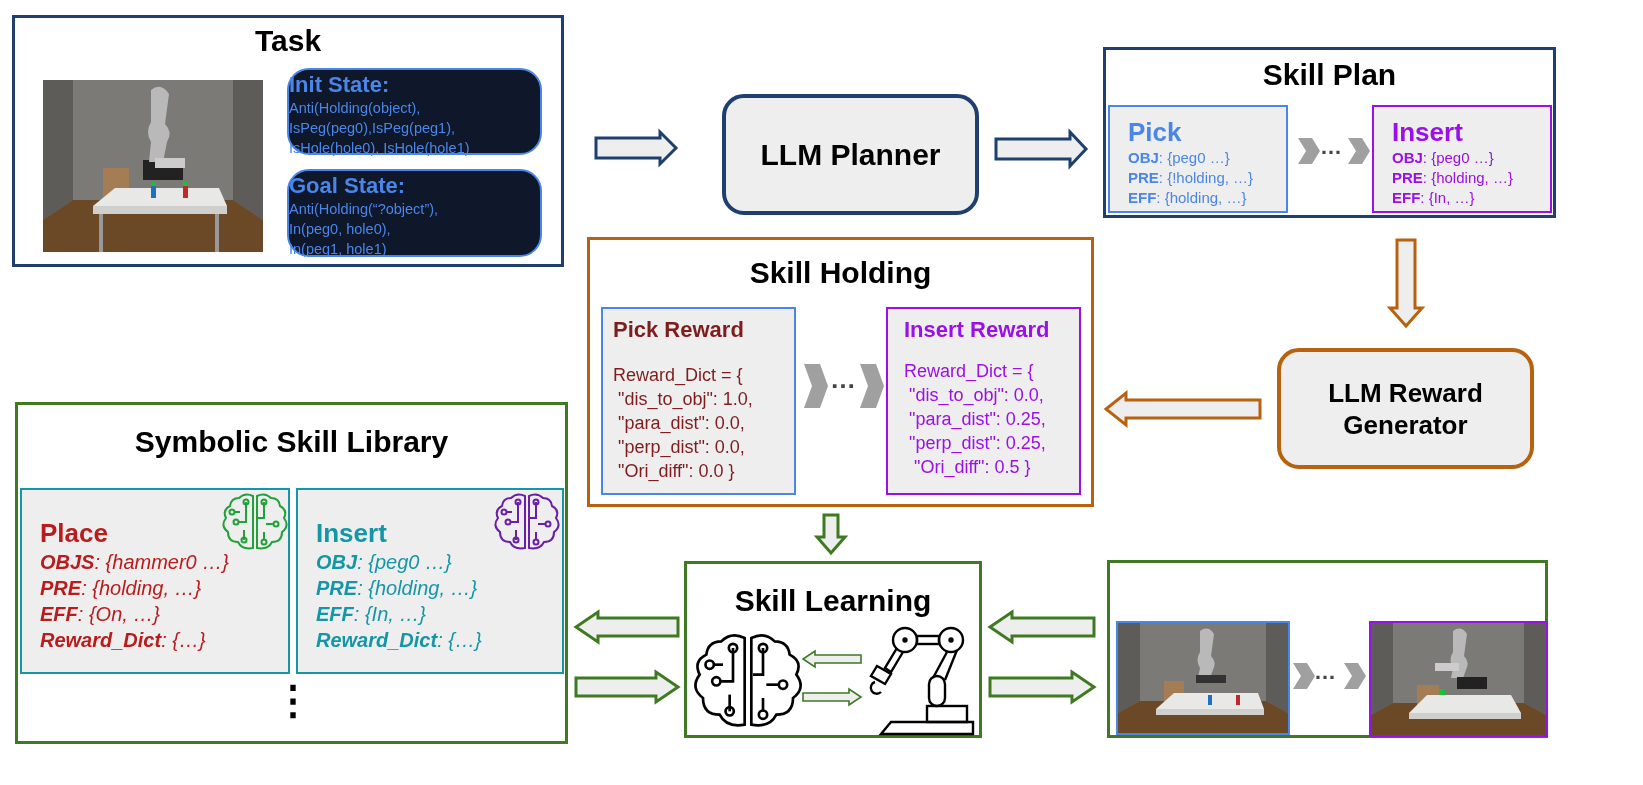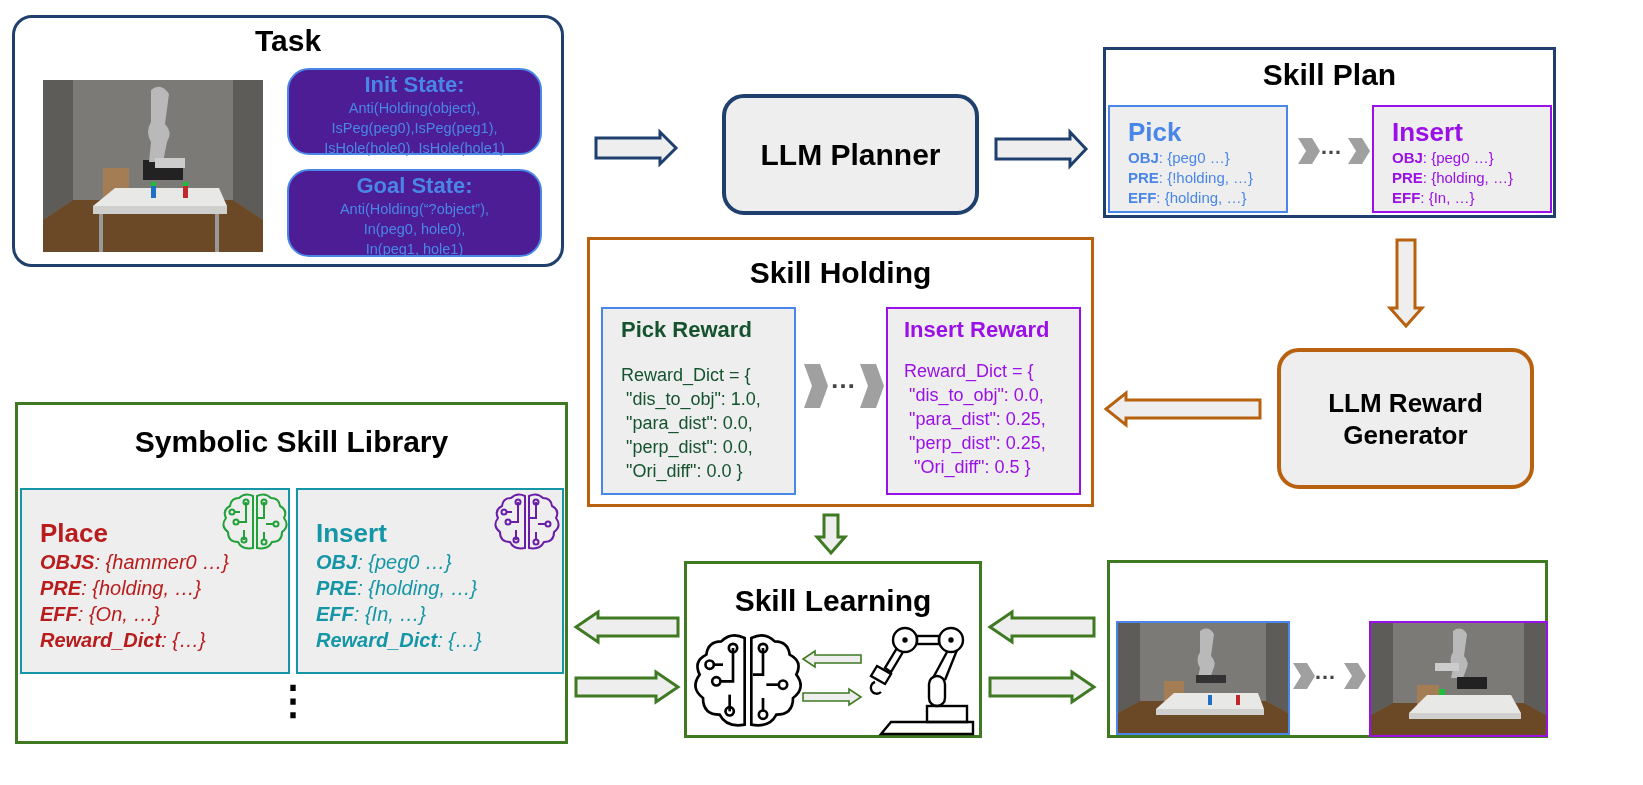--- a/index.html
+++ b/index.html
@@ -3,37 +3,37 @@
 <meta charset="utf-8">
 <style>
   html,body{margin:0;padding:0;background:#fff;}
   body{width:1643px;height:785px;position:relative;overflow:hidden;font-family:"Liberation Sans",sans-serif;}
   .abs{position:absolute;box-sizing:border-box;}
   .title{font-weight:bold;color:#000;text-align:center;font-size:30px;}
   .panel{border-style:solid;background:#fff;}
   .navy{border-color:#1f3f6e;}
   .orange{border-color:#b8620f;}
   .green{border-color:#3f7a23;padding-left:40px;}
-  .state{border:2px solid #4a86e8;border-radius:22px;background:#4c1d95;text-align:center;color:#4a86e8;}
+  .state{border:2px solid #4a86e8;border-radius:22px;background:#0f172a;color:#4a86e8;}
   .state .h{font-weight:bold;font-size:22px;line-height:26px;margin-top:2px;}
   .state .l{font-size:14.5px;line-height:20px;}
   .skillbox{background:#eeeeee;border:2px solid;}
   .skillbox .name{font-weight:bold;font-size:26px;}
   .skillbox .row{font-size:15px;line-height:20px;}
   .skillbox .row b{font-weight:bold;}
   .rb .row{font-size:18px;line-height:24px;}
   .lib .row{font-size:20px;line-height:26px;font-style:italic;}
   .roundbox{border-radius:22px;background:#eeeeee;border-style:solid;display:flex;align-items:center;justify-content:center;text-align:center;font-weight:bold;color:#000;}
   svg{position:absolute;overflow:visible;}
   .scene{position:absolute;overflow:hidden;}
 </style>
 </head>
 <body>
 
-<div class="abs panel navy" style="left:12px;top:15px;width:552px;height:252px;border-width:3px;border-radius:20px;">
+<div class="abs panel navy" style="left:12px;top:15px;width:552px;height:252px;border-width:3px;">
   <div class="abs title" style="left:0;top:6px;width:100%;">Task</div>
   <div class="scene" style="left:28px;top:62px;width:220px;height:172px;">
     <svg width="220" height="172" viewBox="0 0 220 172" style="left:0;top:0;">
       <rect x="0" y="0" width="220" height="172" fill="#7b7a76"></rect>
       <polygon points="0,0 30,0 30,120 0,140" fill="#5d5c59"></polygon>
       <polygon points="190,0 220,0 220,140 190,120" fill="#5d5c59"></polygon>
       <polygon points="0,140 30,120 190,120 220,140 220,172 0,172" fill="#6b4826"></polygon>
       <rect x="100" y="80" width="40" height="20" fill="#222"></rect>
       <path d="M108 10 q10 -8 18 4 l-4 30 q8 8 2 18 l-4 20 h-14 l2 -20 q-6 -10 0 -20 z" fill="#b9b9b9"></path>
       <rect x="112" y="78" width="30" height="10" fill="#ccc"></rect>
@@ -94,32 +94,32 @@
     <div class="row"><b>OBJ</b><span>: {peg0 …}</span></div>
     <div class="row"><b>PRE</b><span>: {holding, …}</span></div>
     <div class="row"><b>EFF</b><span>: {In, …}</span></div>
   </div>
 </div>
 
 <svg width="36" height="96" style="left:1388px;top:238px;">
   <polygon points="9,2 27,2 27,70 34,70 18,88 2,70 9,70" fill="#eeeeee" stroke="#b8620f" stroke-width="3"></polygon>
 </svg>
 
-<div class="abs roundbox orange" style="left:1277px;top:348px;width:257px;height:141px;border-width:4px;font-size:26px;flex-direction:column;line-height:32px;">
+<div class="abs roundbox orange" style="left:1277px;top:348px;width:257px;height:121px;border-width:4px;font-size:26px;flex-direction:column;line-height:32px;">
   <span>LLM Reward</span>
   <span>Generator</span>
 </div>
 
 <svg width="160" height="36" style="left:1104px;top:391px;">
   <polygon points="156,9 22,9 22,2 2,18 22,34 22,27 156,27" fill="#eeeeee" stroke="#b8620f" stroke-width="3"></polygon>
 </svg>
 
 <div class="abs panel orange" style="left:587px;top:237px;width:507px;height:270px;border-width:3px;">
   <div class="abs title" style="left:0;top:16px;width:100%;">Skill Holding</div>
-  <div class="abs skillbox rb" style="left:11px;top:67px;width:195px;height:188px;border-color:#4a86e8;color:#14532d;padding:8px 0 0 18px;">
+  <div class="abs skillbox rb" style="left:11px;top:67px;width:195px;height:188px;border-color:#4a86e8;color:#7f1d1d;padding:8px 0 0 10px;">
     <div class="name" style="font-size:22px;margin-bottom:20px;">Pick Reward</div>
     <div class="row" style="white-space:pre;">Reward_Dict = {</div>
     <div class="row" style="white-space:pre;"> "dis_to_obj": 1.0,</div>
     <div class="row" style="white-space:pre;"> "para_dist": 0.0,</div>
     <div class="row" style="white-space:pre;"> "perp_dist": 0.0,</div>
     <div class="row" style="white-space:pre;"> "Ori_diff": 0.0 }</div>
   </div>
   <svg width="26" height="44" style="left:214px;top:124px;">
       <polygon points="0,0 16,0 24,22 16,44 0,44 8,22" fill="#a0a0a0"></polygon>
     </svg>

